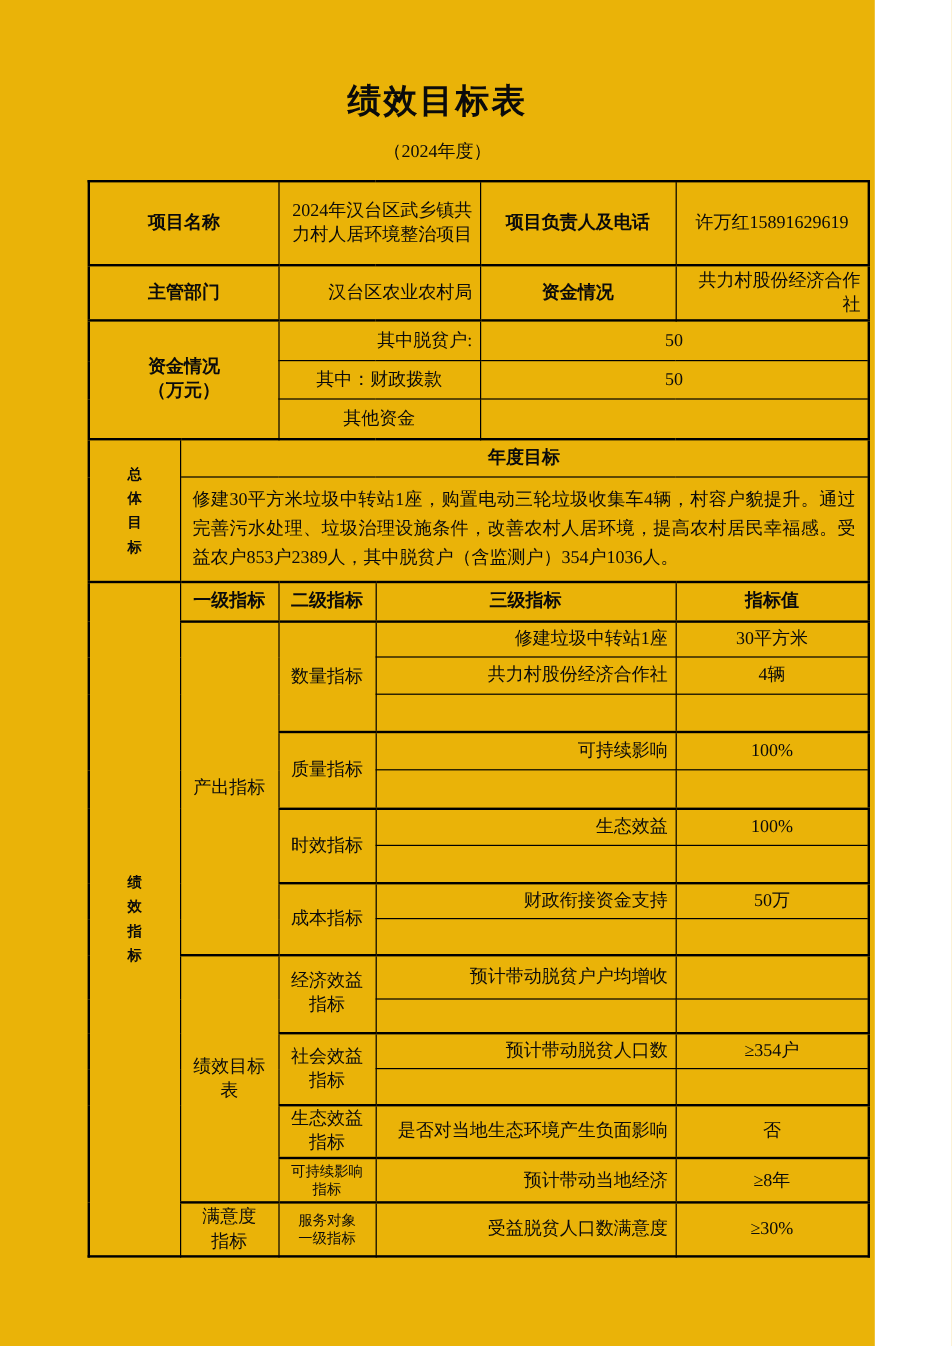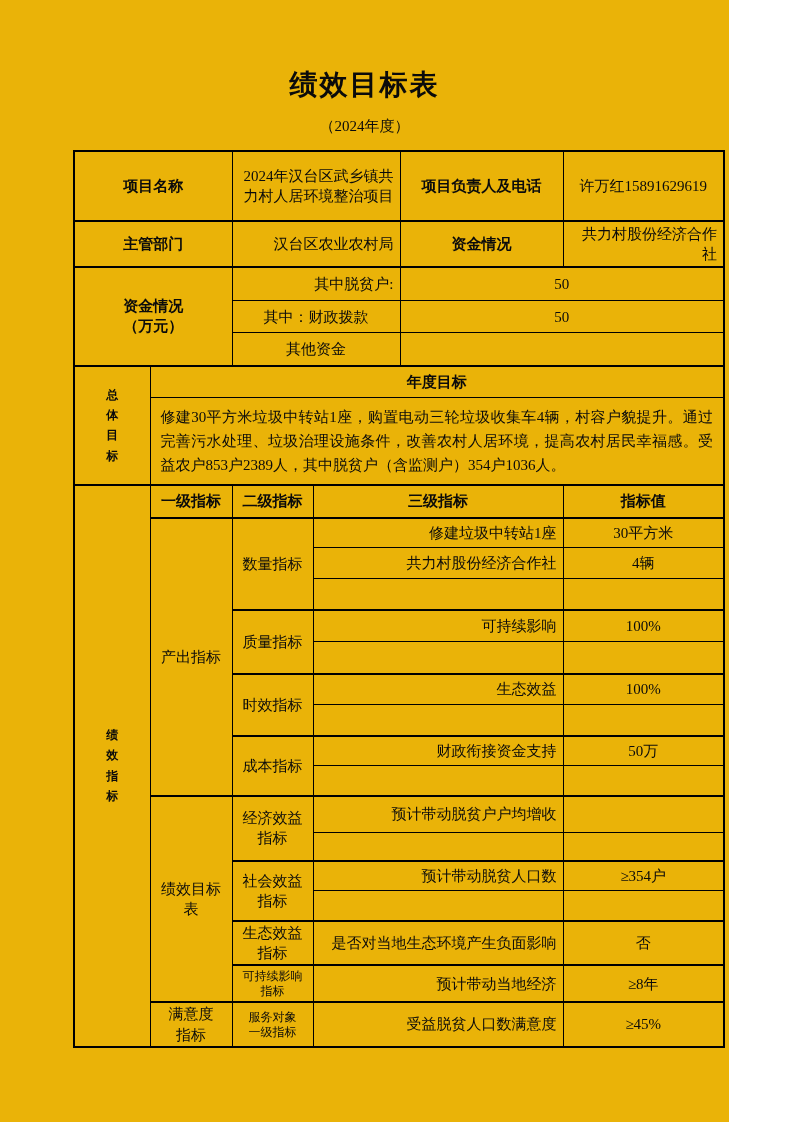--- a/index.html
+++ b/index.html
@@ -190,18 +190,18 @@
       <td colspan="2" class="l l3">预计带动当地经济</td>
       <td class="c">≥8年</td>
     </tr>
 
     <tr style="height:38px" class="gt">
       <td class="c pl">满意度
 指标</td>
       <td class="c pl sm">服务对象
 一级指标</td>
       <td colspan="2" class="l l3">受益脱贫人口数满意度</td>
-      <td class="c">≥45%</td>
+      <td class="c">≥30%</td>
     </tr>
 
   </tbody>
     </table>
 </div>
 
 </body></html>

